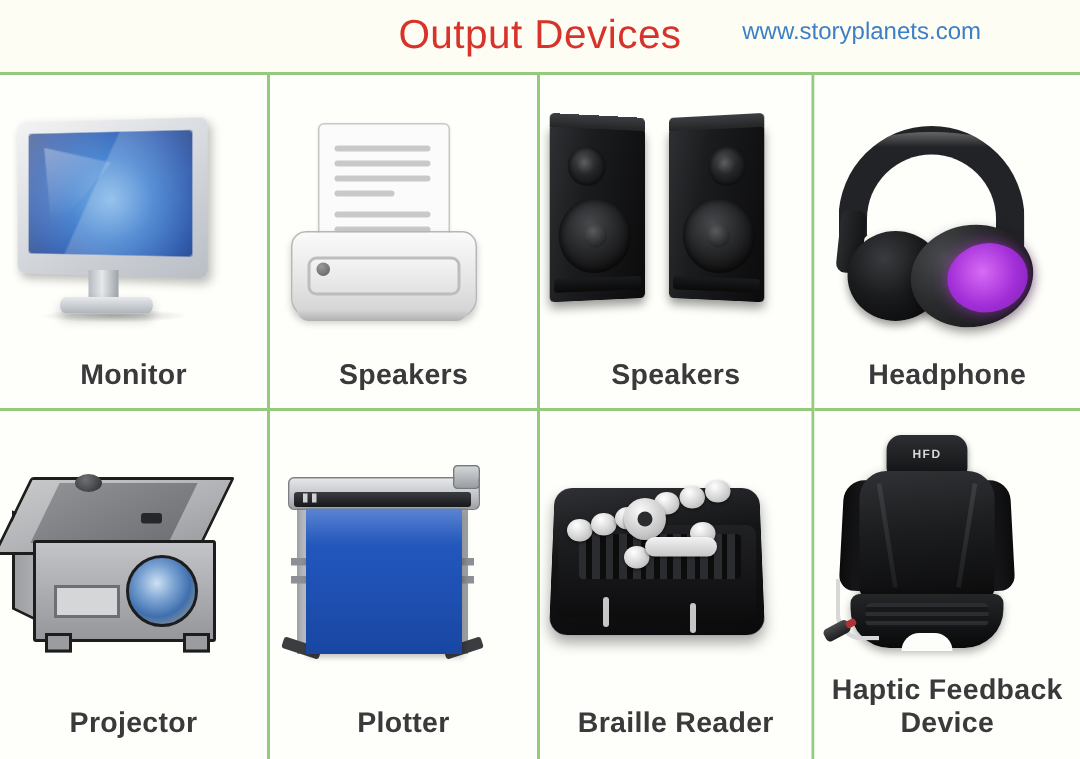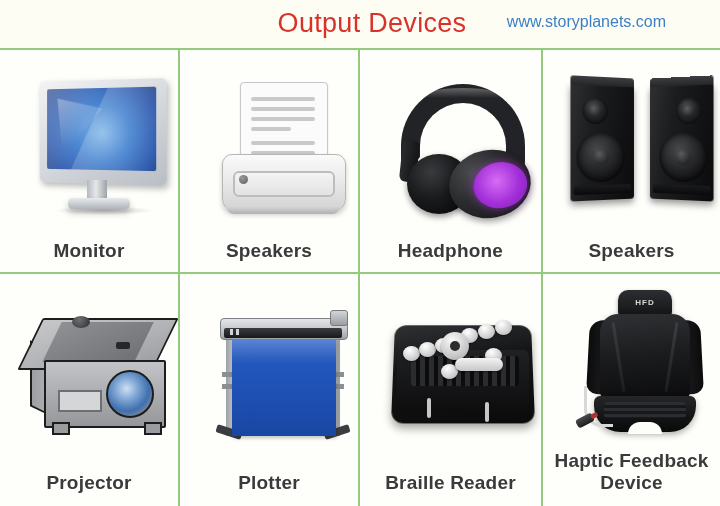--- a/index.html
+++ b/index.html
@@ -7,21 +7,20 @@
     width:720px;height:506px;overflow:hidden;
     background:#fdfdf5;
     font-family:"Liberation Sans", sans-serif;
   }
   .poster{position:relative;width:720px;height:506px;background:#fdfdf4;box-sizing:border-box;}
 
   
   .header{
     position:absolute;left:0;top:0;width:668px;height:48px;
     background:#fdfdf3;
-    margin-left:12px;
   }
   .title{
     position:absolute;left:0;top:6px;width:720px;text-align:center;
     color:#d8332b;font-size:27px;letter-spacing:.3px;line-height:34px;
     font-weight:400;
   }
   .site{
     position:absolute;right:14px;top:14px;
     color:#3d7fc6;font-size:16px;font-weight:400;line-height:16px;
   }
@@ -39,21 +38,21 @@
     border-right:2px solid #95c97e;
     box-sizing:border-box;
     background:#fefefa;
     display:flex;flex-direction:column;align-items:center;justify-content:flex-start;
     overflow:hidden;
   }
   .cell:nth-child(4n){border-right:none;}
   .cell.r1{border-bottom:2px solid #95c97e;}
   .art{
     position:relative;width:100%;flex:1 1 auto;
-    display:flex;align-items:center;justify-content:flex-end;
+    display:flex;align-items:center;justify-content:flex-start;
   }
   .cap{
     width:100%;text-align:center;
     font-size:19px;font-weight:bold;color:#3a3a3c;
     line-height:22px;
     padding-bottom:10px;
     letter-spacing:.2px;
   }
   .cell.r2 .cap{padding-bottom:14px;}
   .stage{position:relative;}
@@ -433,51 +432,51 @@
             <div class="prn-knob"></div>
           </div>
           <div class="prn-foot"></div>
         </div>
       </div>
       <div class="cap">Speakers</div>
     </div>
 
     <div class="cell r1">
       <div class="art">
+        <div class="stage spk">
+          <div class="spk-box spk-l">
+            <div class="spk-top"></div>
+            <div class="spk-tw"></div>
+            <div class="spk-wf"></div>
+            <div class="spk-base"></div>
+          </div>
+          <div class="spk-box spk-r">
+            <div class="spk-top"></div>
+            <div class="spk-tw"></div>
+            <div class="spk-wf"></div>
+            <div class="spk-base"></div>
+          </div>
+        </div>
+      </div>
+      <div class="cap">Speakers</div>
+    </div>
+
+    <div class="cell r1">
+      <div class="art">
         <div class="stage hp">
           <div class="hp-band"></div>
           <div class="hp-band-hi"></div>
           <div class="hp-armL"></div>
           <div class="hp-cupL"></div>
           <div class="hp-cupR">
             <div class="hp-glow"></div>
           </div>
         </div>
       </div>
       <div class="cap">Headphone</div>
-    </div>
-
-    <div class="cell r1">
-      <div class="art">
-        <div class="stage spk">
-          <div class="spk-box spk-l">
-            <div class="spk-top"></div>
-            <div class="spk-tw"></div>
-            <div class="spk-wf"></div>
-            <div class="spk-base"></div>
-          </div>
-          <div class="spk-box spk-r">
-            <div class="spk-top"></div>
-            <div class="spk-tw"></div>
-            <div class="spk-wf"></div>
-            <div class="spk-base"></div>
-          </div>
-        </div>
-      </div>
-      <div class="cap">Speakers</div>
     </div>
 
     <div class="cell r2">
       <div class="art">
         <div class="stage pj">
           <div class="pj-side"></div>
           <div class="pj-top"></div>
           <div class="pj-topdark"></div>
           <div class="pj-knob"></div>
           <div class="pj-knob2"></div>

